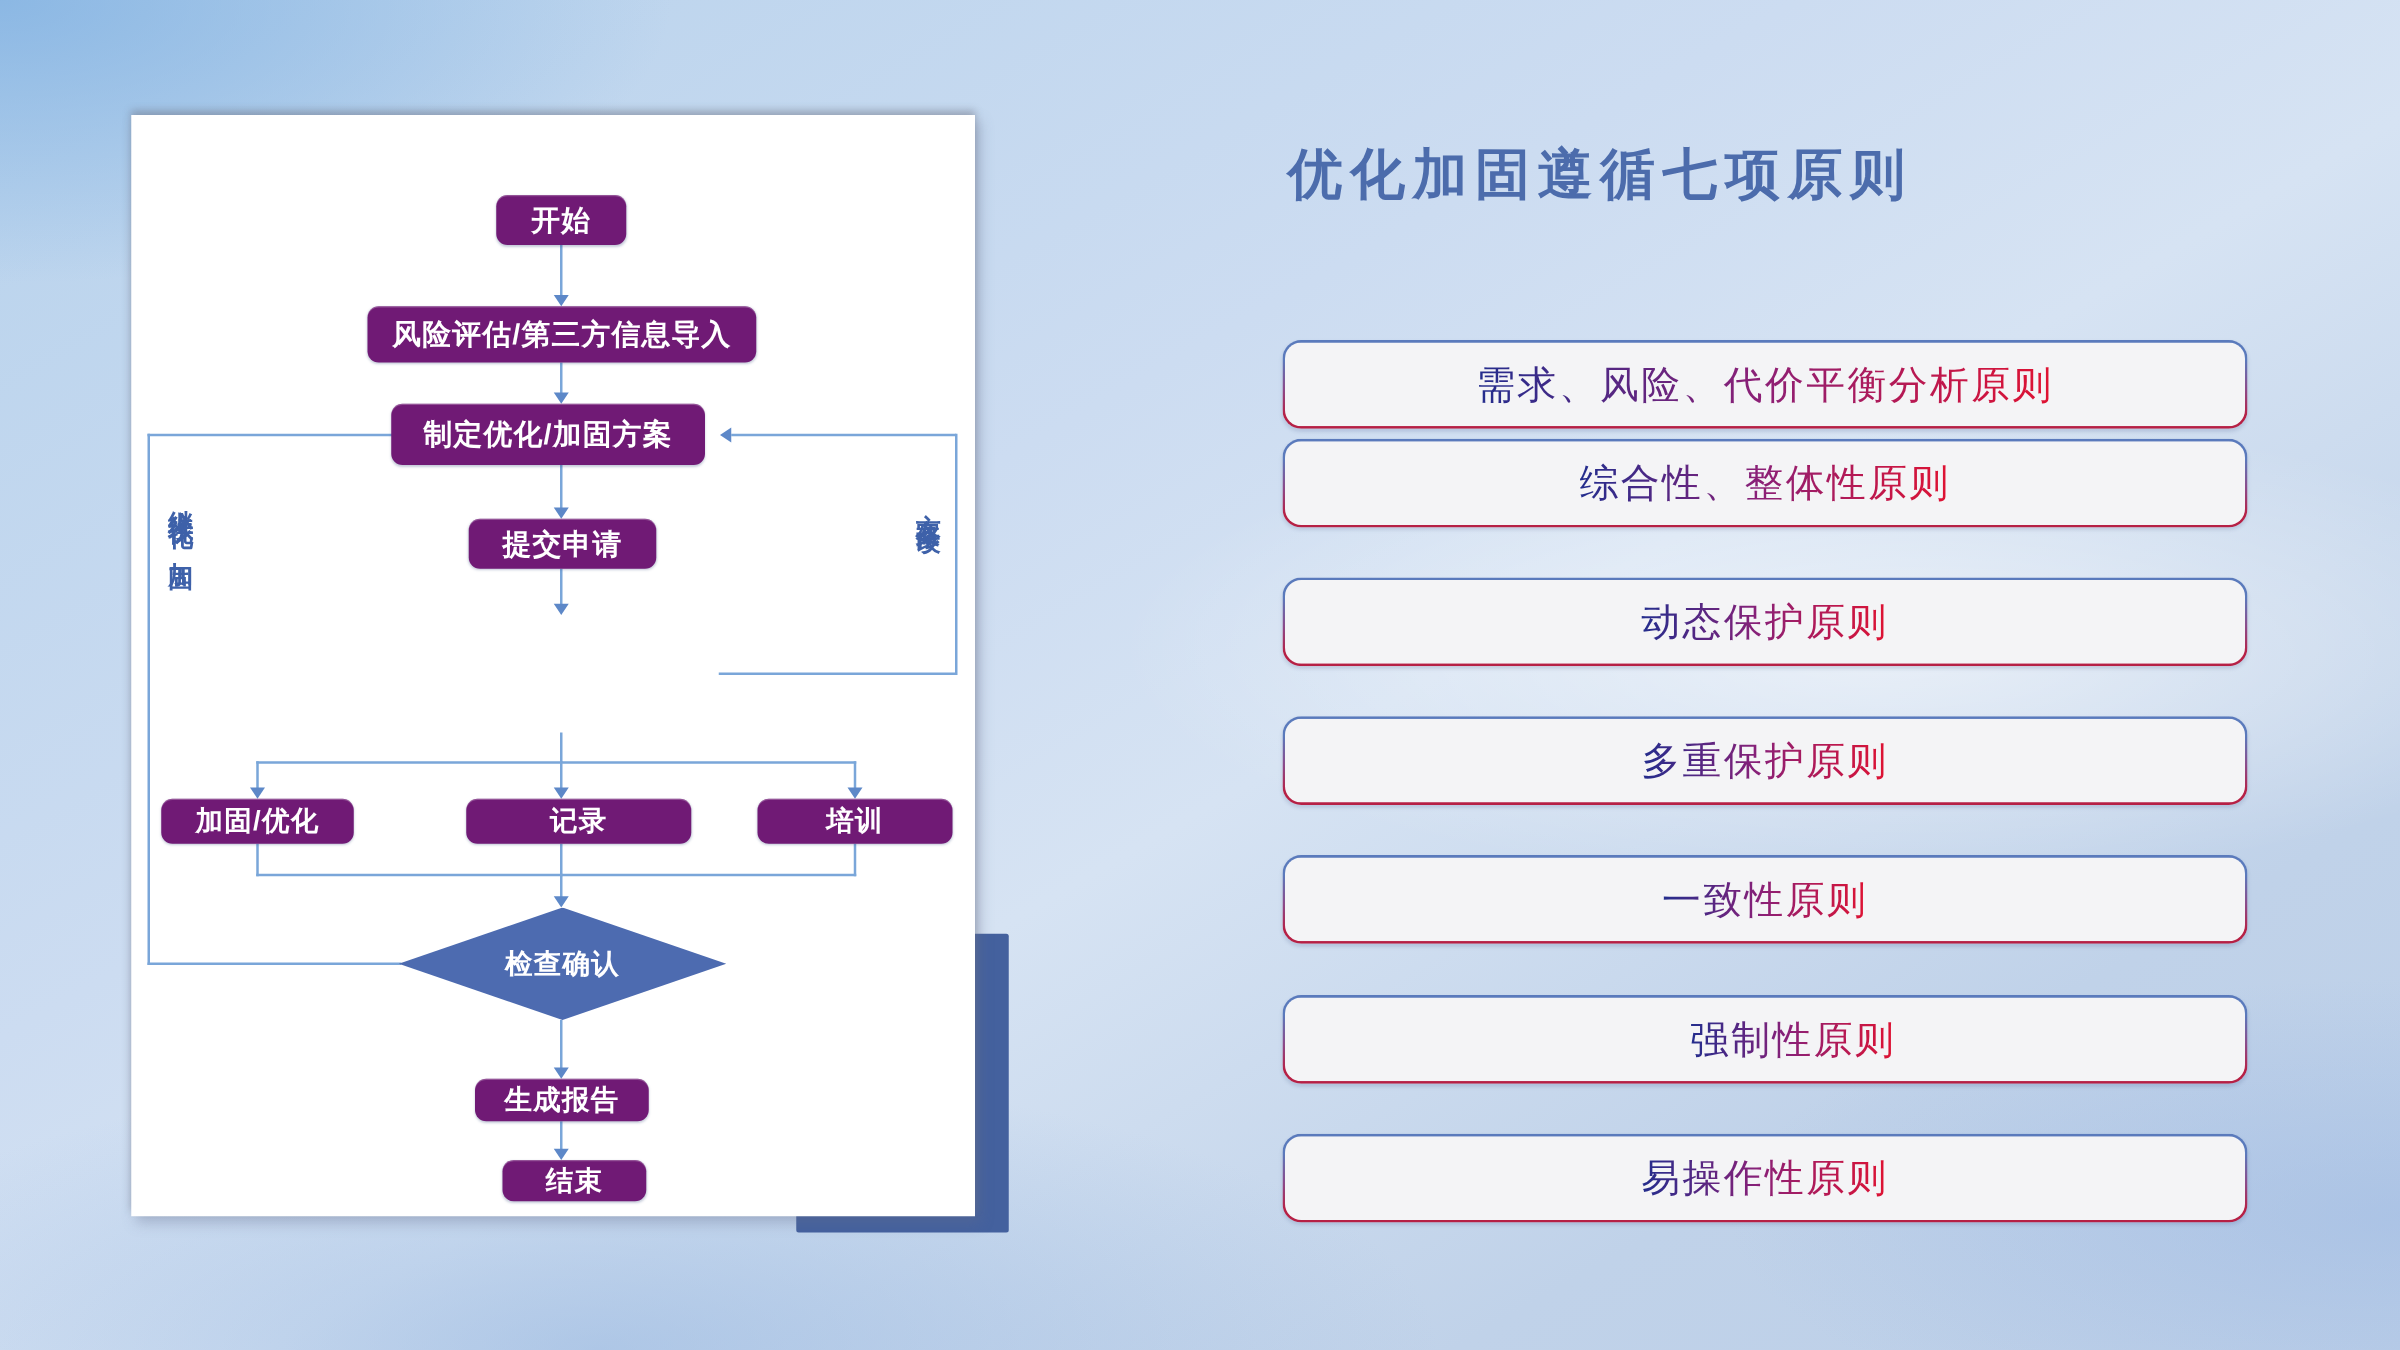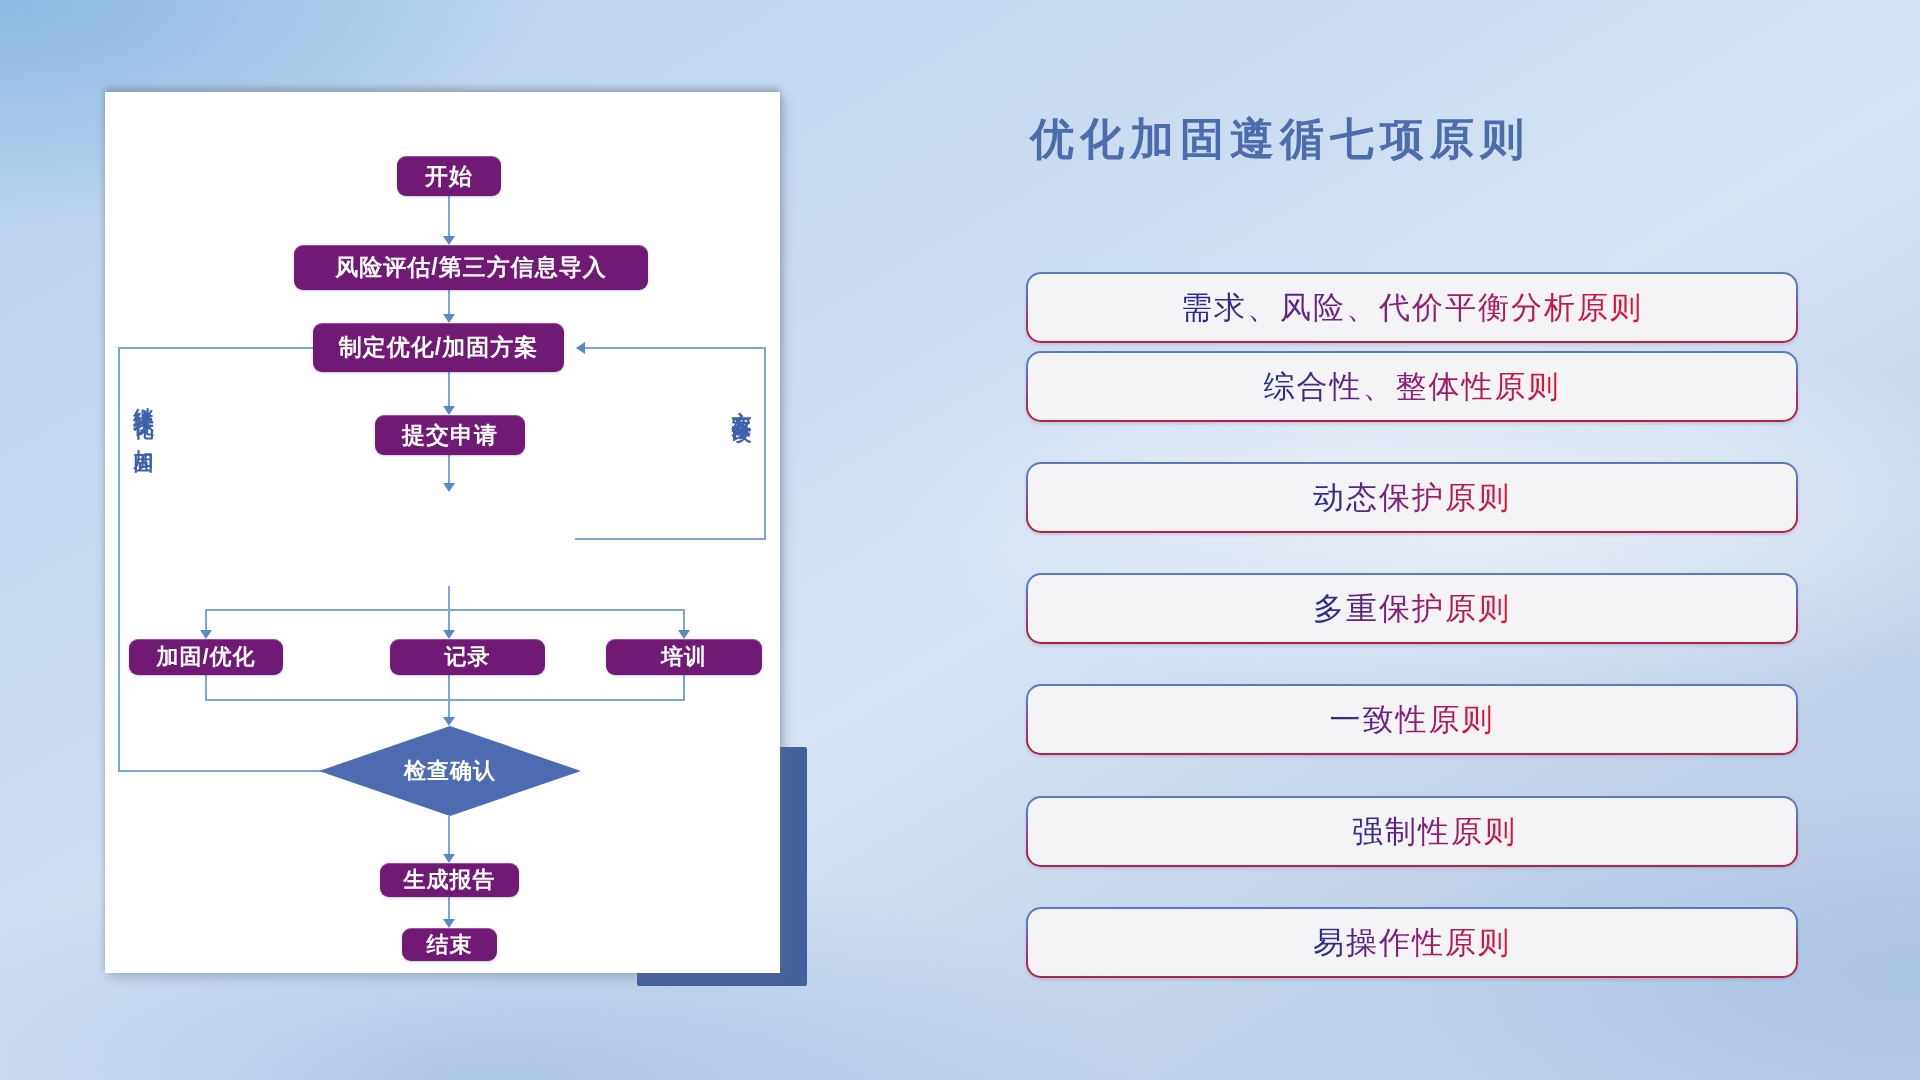--- a/index.html
+++ b/index.html
@@ -126,29 +126,29 @@
 
   <div class="hl" style="left:470px; top:446px; width:190px;"></div>
   <div class="vl" style="left:659px; top:255px; height:193px;"></div>
   <div class="hl" style="left:480px; top:255px; width:180px;"></div>
   <div class="arr-left" style="left:471px; top:250px;"></div>
 
   <div class="loop-label" style="left:28px; top:300px;">继续优化/加固</div>
   <div class="loop-label" style="left:626px; top:303px;">方案修改</div>
 
   <div class="fnode" style="left:292px; top:64px; width:104px; height:40px;">开始</div>
-  <div class="fnode" style="left:189px; top:153px; width:354px; height:45px;">风险评估/第三方信息导入</div>
+  <div class="fnode" style="left:189px; top:153px; width:311px; height:45px;">风险评估/第三方信息导入</div>
   <div class="fnode" style="left:208px; top:231px; width:251px; height:49px;">制定优化/加固方案</div>
   <div class="fnode" style="left:270px; top:323px; width:150px; height:40px;">提交申请</div>
   <div class="fnode small" style="left:24px; top:547px; width:154px; height:36px;">加固/优化</div>
-  <div class="fnode small" style="left:285px; top:547px; width:155px; height:36px;">记录</div>
+  <div class="fnode small" style="left:268px; top:547px; width:180px; height:36px;">记录</div>
   <div class="fnode small" style="left:501px; top:547px; width:156px; height:36px;">培训</div>
   <div class="diamond" style="left:214px; top:634px; width:262px; height:90px; font-size:22px;">检查确认</div>
   <div class="fnode small" style="left:275px; top:771px; width:139px; height:34px;">生成报告</div>
-  <div class="fnode small" style="left:297px; top:836px; width:95px; height:33px;">结束</div>
+  <div class="fnode small" style="left:297px; top:836px; width:115px; height:33px;">结束</div>
 </div>
 
 <div class="abs panel-title">优化加固遵循七项原则</div>
 
 <div class="principle" style="top:240px;margin-top:32px;">
   <span class="principle-text">需求、风险、代价平衡分析原则</span>
 </div>
 <div class="principle" style="top:351px;">
   <span class="principle-text">综合性、整体性原则</span>
 </div>

